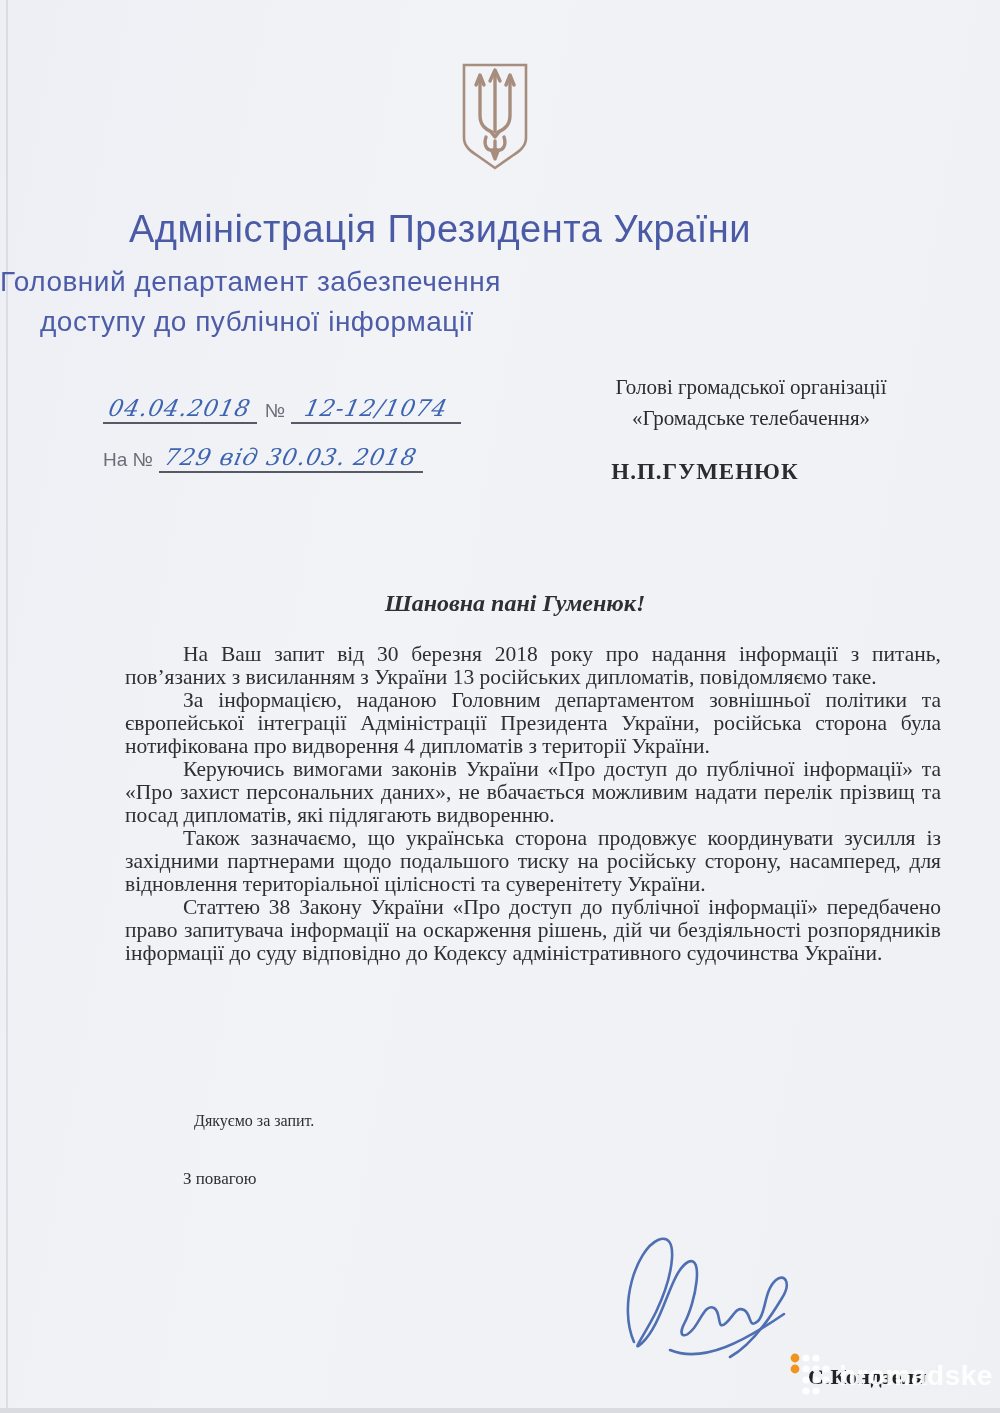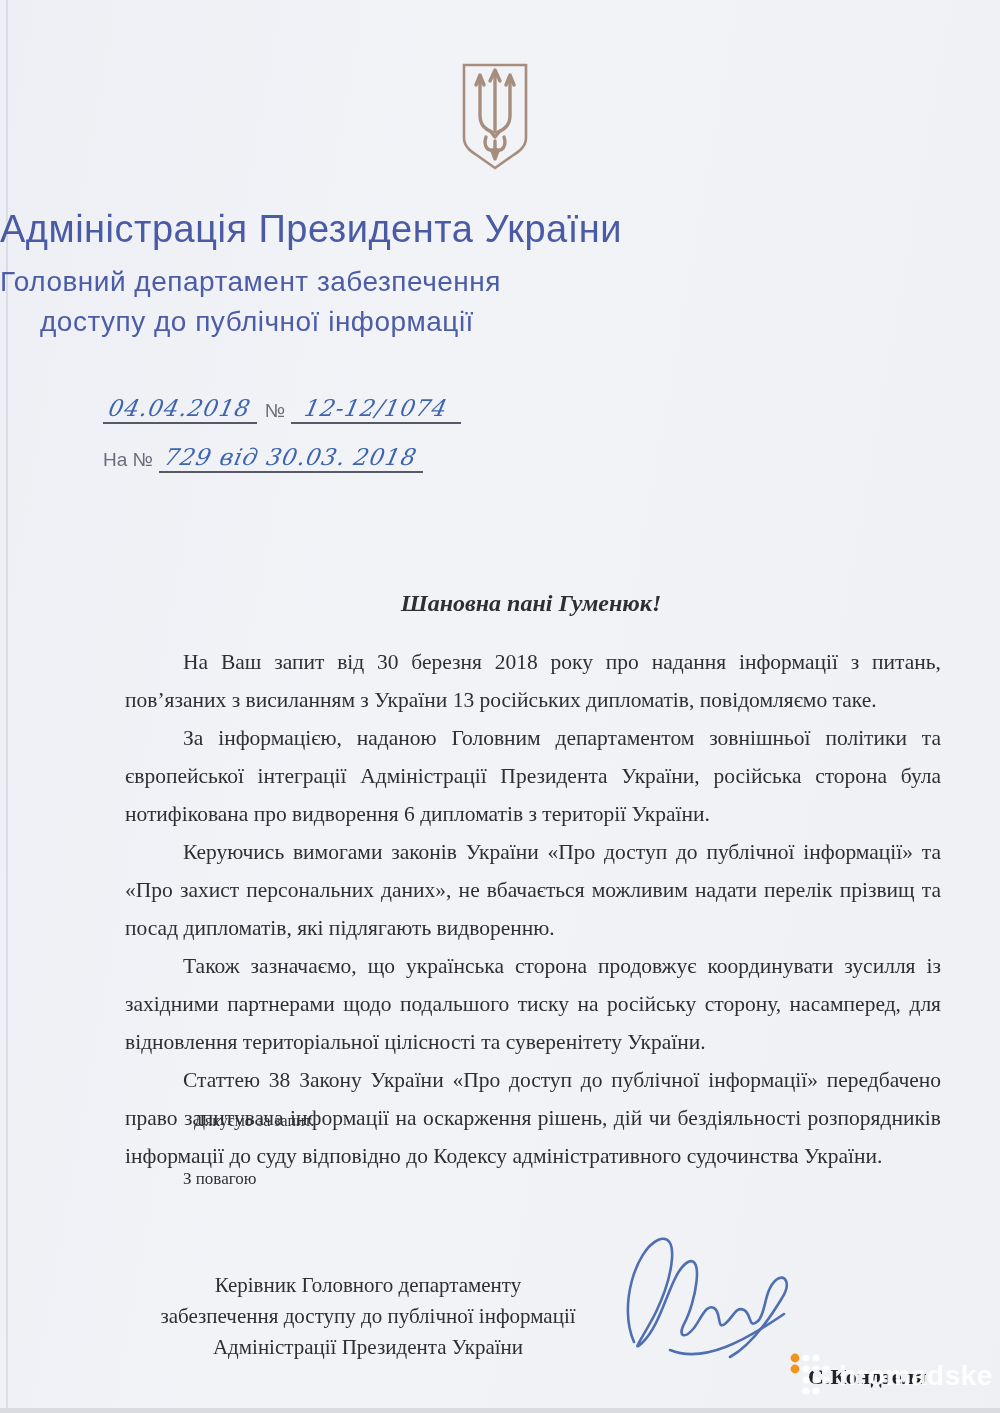--- a/index.html
+++ b/index.html
@@ -13,21 +13,21 @@
     color:#2e2e33;
   }
   
   .edge-left{position:absolute;left:6px;top:0;width:2px;height:100%;background:rgba(160,165,180,.25);}
   .edge-bottom{position:absolute;left:0;bottom:0;width:100%;height:5px;background:#d9dbe1;}
 
   .emblem{position:absolute;left:455px;top:58px;}
 
   .org-title{
     position:absolute;left:0;top:208px;width:880px;
-    text-align:left;
+    text-align:center;
     font-family:"Liberation Sans", sans-serif;
     font-size:38px;font-weight:400;color:#4a5aa5;letter-spacing:.5px;
   }
   .dept-line{
     position:absolute;left:0;width:1000px;text-align:left;
     font-family:"Liberation Sans", sans-serif;
     font-size:28px;color:#4c5ca8;letter-spacing:.5px;
   }
   .dept1{top:266px;}
   .dept2{top:306px;margin-left:40px;}
@@ -56,27 +56,27 @@
   .recipient{
     position:absolute;left:545px;top:372px;width:412px;
     text-align:center;font-size:21px;line-height:31px;color:#2b2b30;
   }
   .recipient-name{
     font-weight:bold;font-size:23px;letter-spacing:1px;
     margin-top:22px;transform:translateX(-46px);
   }
 
   .salutation{
-    position:absolute;left:123px;top:590px;width:816px;
+    position:absolute;left:107px;top:590px;width:816px;
     text-align:center;font-weight:bold;font-style:italic;font-size:24px;
   }
 
   .body-text{
     position:absolute;left:125px;top:643px;width:816px;
-    font-size:21.5px;line-height:38px;text-align:justify;
+    font-size:21.5px;line-height:23px;text-align:justify;
   }
   .body-text p{margin:0;text-indent:58px;}
 
   .thanks{position:absolute;left:194px;top:1112px;font-size:16px;}
   .closing{position:absolute;left:183px;top:1169px;font-size:17px;}
 
   .sig-block{
     position:absolute;left:128px;top:1270px;width:480px;
     text-align:center;font-size:21px;line-height:31px;
   }
@@ -133,39 +133,39 @@
       </span>
     </div>
     <div class="ref-line">
       <span class="printed-label">На №</span>
       <span class="hw-seg seg-reply">
         <span class="hw">729 від 30.03. 2018</span>
       </span>
     </div>
   </div>
 
+  <div class="recipient">
+    <div>Голові громадської організації</div>
+    <div>«Громадське телебачення»</div>
+    <div class="recipient-name">Н.П.ГУМЕНЮК</div>
+  </div>
 
   <div class="salutation">Шановна пані Гуменюк!</div>
 
   <div class="body-text">
     <p>На Ваш запит від 30 березня 2018 року про надання інформації з питань, пов’язаних з висиланням з України 13 російських дипломатів, повідомляємо таке.</p>
-    <p>За інформацією, наданою Головним департаментом зовнішньої політики та європейської інтеграції Адміністрації Президента України, російська сторона була нотифікована про видворення 6 дипломатів з території України.</p>
+    <p>За інформацією, наданою Головним департаментом зовнішньої політики та європейської інтеграції Адміністрації Президента України, російська сторона була нотифікована про видворення 4 дипломатів з території України.</p>
     <p>Керуючись вимогами законів України «Про доступ до публічної інформації» та «Про захист персональних даних», не вбачається можливим надати перелік прізвищ та посад дипломатів, які підлягають видворенню.</p>
     <p>Також зазначаємо, що українська сторона продовжує координувати зусилля із західними партнерами щодо подальшого тиску на російську сторону, насамперед, для відновлення територіальної цілісності та суверенітету України.</p>
     <p>Статтею 38 Закону України «Про доступ до публічної інформації» передбачено право запитувача інформації на оскарження рішень, дій чи бездіяльності розпорядників інформації до суду відповідно до Кодексу адміністративного судочинства України.</p>
   </div>
 
   <div class="thanks">Дякуємо за запит.</div>
   <div class="closing">З повагою</div>
 
-  <div class="sig-block">
-    <div>Керівник Головного департаменту</div>
-    <div>забезпечення доступу до публічної інформації</div>
-    <div>Адміністрації Президента України</div>
-  </div>
 
   <svg class="sig-scribble" width="200" height="155" viewBox="0 0 200 155" fill="none">
     <g stroke="#3e61ac" stroke-width="2.6" stroke-linecap="round" fill="none" opacity="0.9">
       <path d="M22,120 C6,84 24,28 46,18 C68,9 62,52 44,90 C32,114 18,132 30,121 C52,100 58,50 76,40 C92,32 84,80 72,102 C66,114 72,118 82,106 C90,95 94,82 102,86 C110,90 104,110 114,101 C122,94 124,84 132,88 C140,92 136,108 146,99 C154,92 152,68 164,58 C172,51 180,60 170,76 C158,96 138,124 118,135"></path>
       <path d="M58,128 C92,142 134,118 172,92"></path>
     </g>
   </svg>
 
   <div class="sig-name">С.Кондзеля</div>
 

